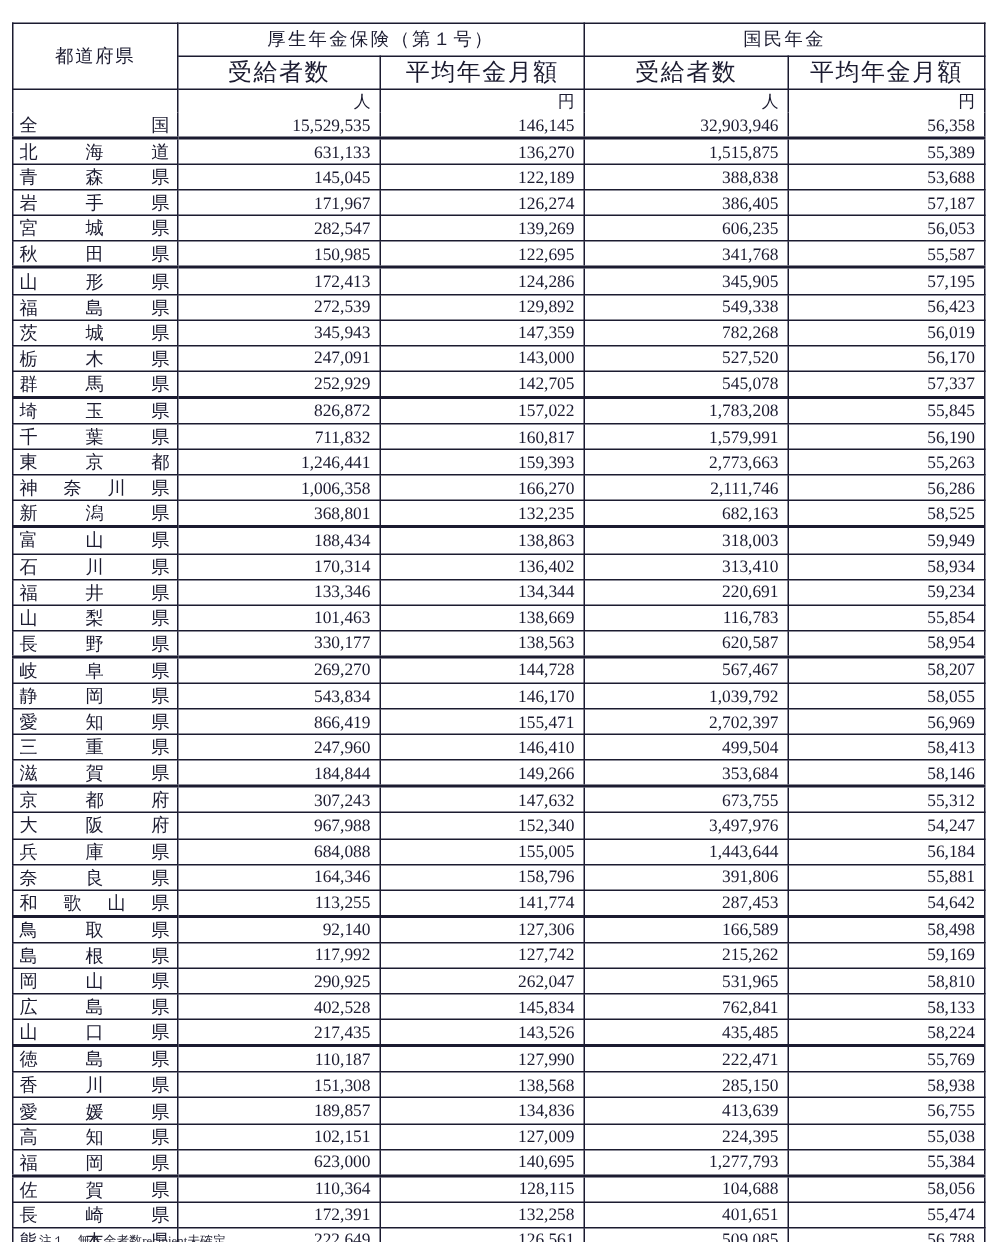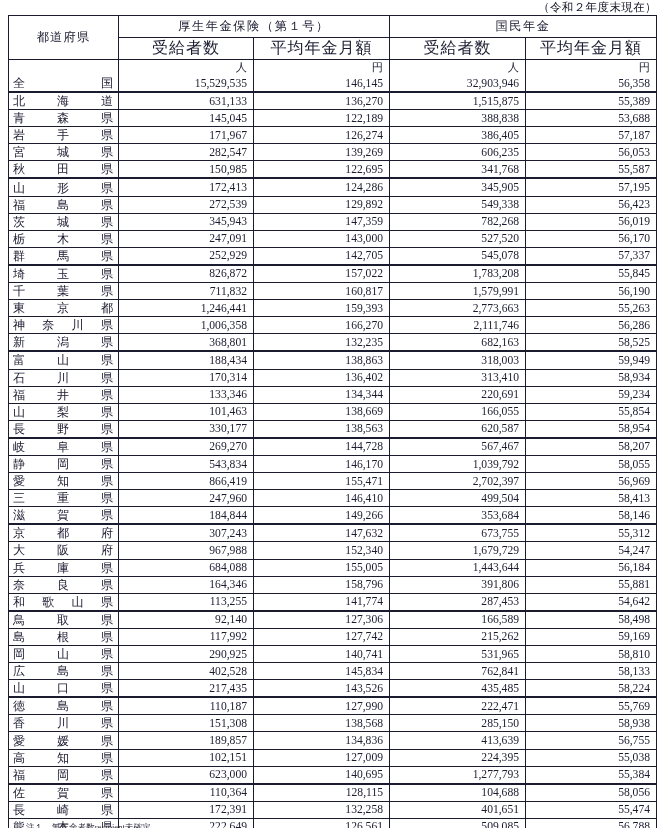--- a/index.html
+++ b/index.html
@@ -136,21 +136,20 @@
     color: #2a2a3a;
     white-space: nowrap;
     overflow: hidden;
   }
 </style>
 </head>
 <body>
 
 <div class="page">
 
-  <div class="caption-row">（令和２年度末現在）</div>
 
   <table class="stat">
     <colgroup>
       <col class="c-pref">
         <col class="c-k1">
         <col class="c-k2">
         <col class="c-n1">
         <col class="c-n2">
     </colgroup>
     <thead>
@@ -427,21 +426,21 @@
         <tr class="data">
           <td class="v-pref">
             <div class="pref-name">
               <span>山</span>
               <span>梨</span>
               <span>県</span>
             </div>
           </td>
           <td class="num v-k1">101,463</td>
           <td class="num v-k2">138,669</td>
-          <td class="num v-n1">166,055</td>
+          <td class="num v-n1">116,783</td>
           <td class="num v-n2">55,854</td>
         </tr>
         <tr class="data grp-end">
           <td class="v-pref">
             <div class="pref-name">
               <span>長</span>
               <span>野</span>
               <span>県</span>
             </div>
           </td>
@@ -531,21 +530,21 @@
         <tr class="data">
           <td class="v-pref">
             <div class="pref-name">
               <span>大</span>
               <span>阪</span>
               <span>府</span>
             </div>
           </td>
           <td class="num v-k1">967,988</td>
           <td class="num v-k2">152,340</td>
-          <td class="num v-n1">1,679,729</td>
+          <td class="num v-n1">3,497,976</td>
           <td class="num v-n2">54,247</td>
         </tr>
         <tr class="data">
           <td class="v-pref">
             <div class="pref-name">
               <span>兵</span>
               <span>庫</span>
               <span>県</span>
             </div>
           </td>
@@ -609,21 +608,21 @@
         </tr>
         <tr class="data">
           <td class="v-pref">
             <div class="pref-name">
               <span>岡</span>
               <span>山</span>
               <span>県</span>
             </div>
           </td>
           <td class="num v-k1">290,925</td>
-          <td class="num v-k2">140,741</td>
+          <td class="num v-k2">262,047</td>
           <td class="num v-n1">531,965</td>
           <td class="num v-n2">58,810</td>
         </tr>
         <tr class="data">
           <td class="v-pref">
             <div class="pref-name">
               <span>広</span>
               <span>島</span>
               <span>県</span>
             </div>

